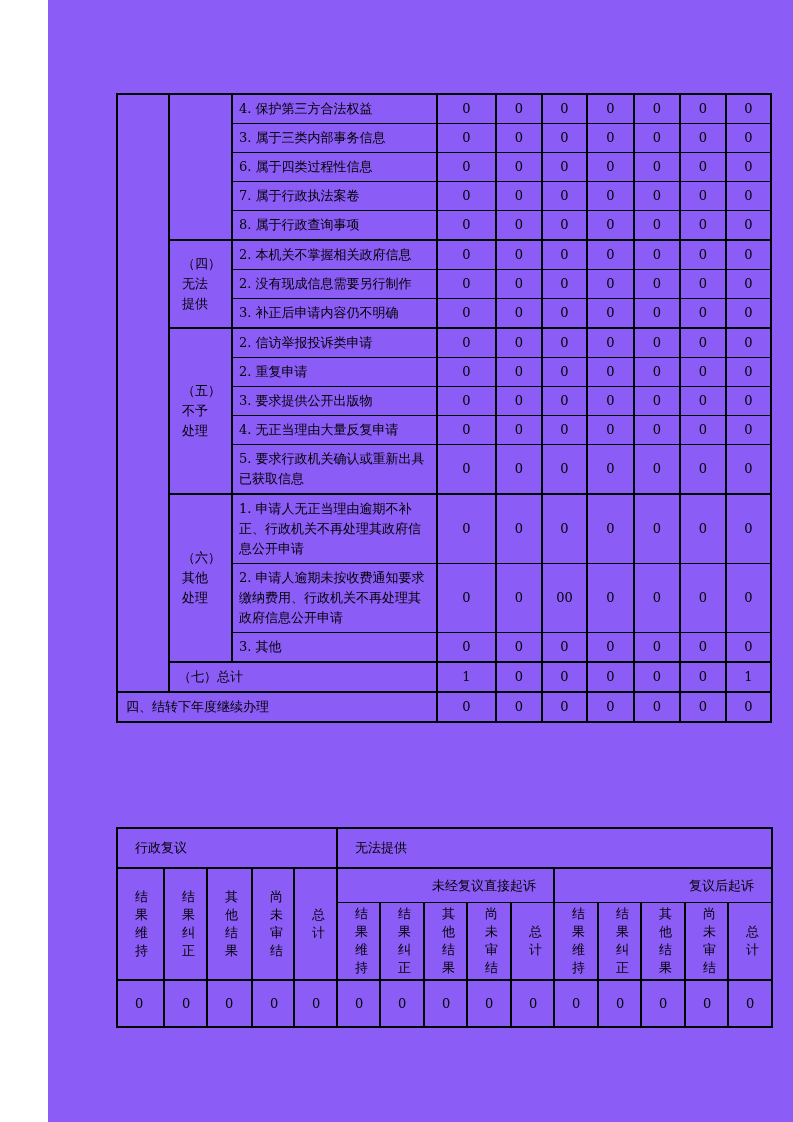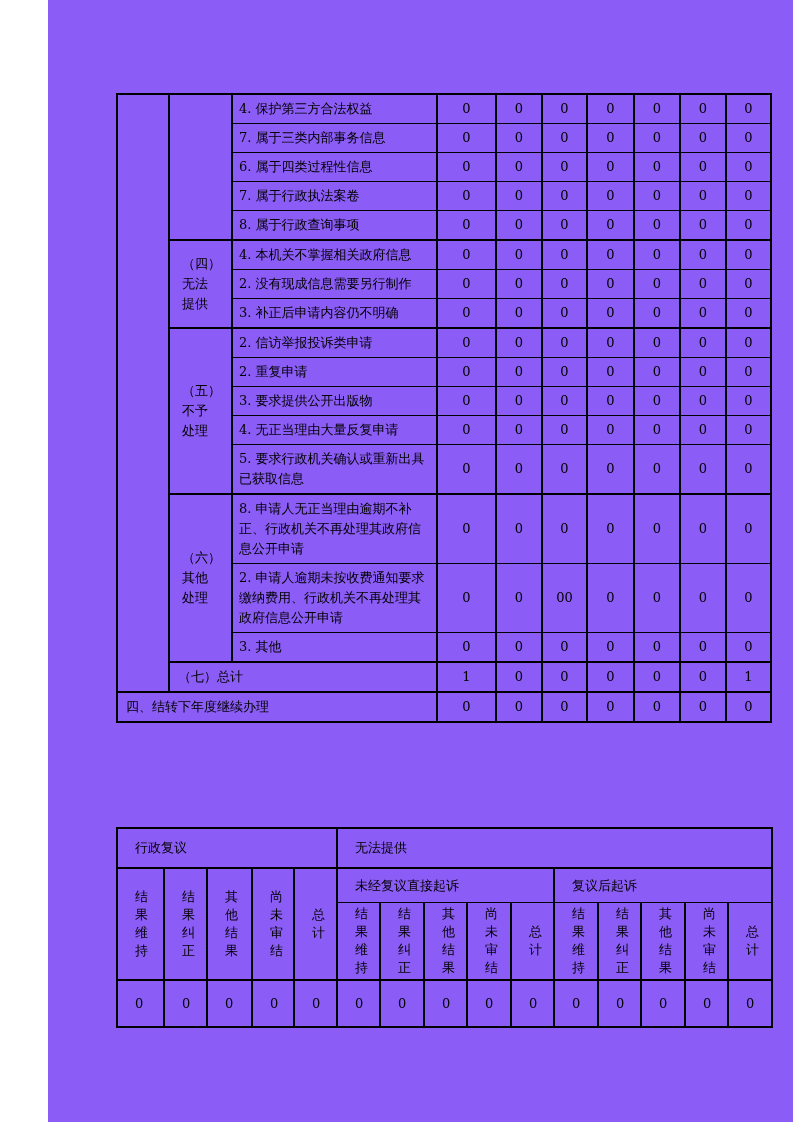--- a/index.html
+++ b/index.html
@@ -66,21 +66,21 @@
     border: 2px solid #000;
     font-size: 13px;
     line-height: 18px;
     font-weight: normal;
     text-align: left;
     vertical-align: middle;
     padding: 2px 17px;
     word-break: break-all;
   }
   table.t2 tr.r1 th { height: 34px; }
-  table.t2 tr.r2 th.grp { height: 29px; border-bottom-width: 1px; }
+  table.t2 tr.r2 th.grp { height: 29px; border-bottom-width: 1px; text-align: right; }
   table.t2 tr.r3 th { height: 37px; border-top-width: 1px; }
   table.t2 tbody td { height: 41px; vertical-align: middle; }
 </style>
 </head>
 <body>
 
 <div class="page">
 
   <table class="t1">
     <colgroup>
@@ -102,21 +102,21 @@
           <td class="lab">4. 保护第三方合法权益</td>
           <td class="val">0</td>
           <td class="val">0</td>
           <td class="val">0</td>
           <td class="val">0</td>
           <td class="val">0</td>
           <td class="val">0</td>
           <td class="val">0</td>
         </tr>
         <tr>
-          <td class="lab">7. 属于三类内部事务信息</td>
+          <td class="lab">3. 属于三类内部事务信息</td>
           <td class="val">0</td>
           <td class="val">0</td>
           <td class="val">0</td>
           <td class="val">0</td>
           <td class="val">0</td>
           <td class="val">0</td>
           <td class="val">0</td>
         </tr>
         <tr>
           <td class="lab">6. 属于四类过程性信息</td>
@@ -143,21 +143,21 @@
           <td class="val">0</td>
           <td class="val">0</td>
           <td class="val">0</td>
           <td class="val">0</td>
           <td class="val">0</td>
           <td class="val">0</td>
           <td class="val">0</td>
         </tr>
         <tr class="group-top">
           <td class="cat" rowspan="3">（四）无法提供</td>
-          <td class="lab">4. 本机关不掌握相关政府信息</td>
+          <td class="lab">2. 本机关不掌握相关政府信息</td>
           <td class="val">0</td>
           <td class="val">0</td>
           <td class="val">0</td>
           <td class="val">0</td>
           <td class="val">0</td>
           <td class="val">0</td>
           <td class="val">0</td>
         </tr>
         <tr>
           <td class="lab">2. 没有现成信息需要另行制作</td>
@@ -225,21 +225,21 @@
           <td class="val">0</td>
           <td class="val">0</td>
           <td class="val">0</td>
           <td class="val">0</td>
           <td class="val">0</td>
           <td class="val">0</td>
           <td class="val">0</td>
         </tr>
         <tr class="group-top">
           <td class="cat" rowspan="3">（六）其他处理</td>
-          <td class="lab">8. 申请人无正当理由逾期不补正、行政机关不再处理其政府信息公开申请</td>
+          <td class="lab">1. 申请人无正当理由逾期不补正、行政机关不再处理其政府信息公开申请</td>
           <td class="val">0</td>
           <td class="val">0</td>
           <td class="val">0</td>
           <td class="val">0</td>
           <td class="val">0</td>
           <td class="val">0</td>
           <td class="val">0</td>
         </tr>
         <tr>
           <td class="lab">2. 申请人逾期未按收费通知要求缴纳费用、行政机关不再处理其政府信息公开申请</td>

